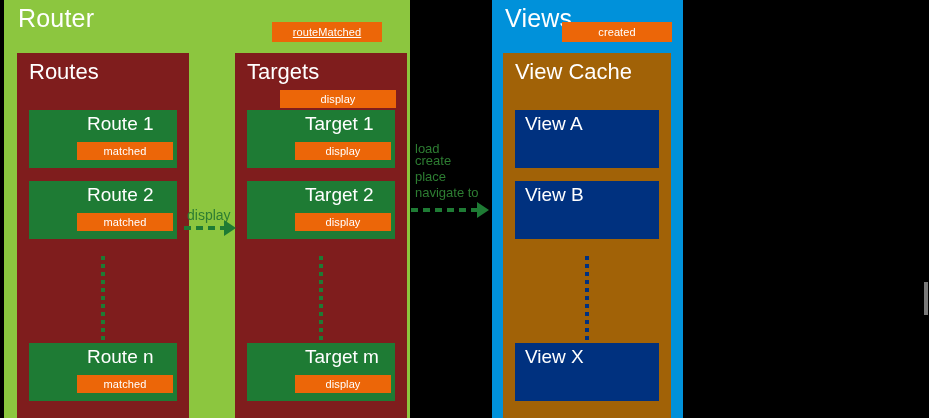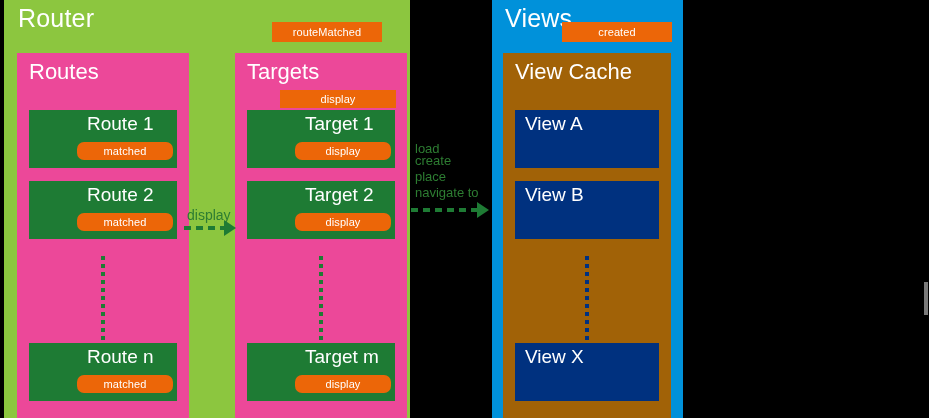--- a/index.html
+++ b/index.html
@@ -33,26 +33,26 @@
   .badge {
     position: absolute; box-sizing: border-box;
     background: #EC6608;
     color: #ffffff;
     font-size: 11px;
     display: flex; align-items: center; justify-content: center;
     white-space: nowrap;
     letter-spacing: .1px;
   }
 
-  #router-badge { left: 268px; top: 22px; width: 110px; height: 20px; }
+  #router-badge { left: 268px; top: 22px; width: 110px; height: 20px; text-decoration: underline; }
 
   
   .group {
     position: absolute; box-sizing: border-box;
-    background: #ec4899;
+    background: #7f1d1d;
   }
   #routes-panel  { left: 13px;  top: 53px; width: 172px; height: 365px; }
   #targets-panel { left: 231px; top: 53px; width: 172px; height: 365px; }
 
   .group-title {
     position: absolute; left: 12px; top: 6px;
     font-size: 22px; color: #ffffff; white-space: nowrap;
   }
   #targets-badge { left: 45px; top: 37px; width: 116px; height: 18px; }
 
@@ -60,21 +60,21 @@
   .card {
     position: absolute; box-sizing: border-box;
     background: #1E7B34;
     width: 148px; height: 58px;
     left: 12px;
   }
   .card-title {
     position: absolute; left: 10px; top: 3px;
     font-size: 19px; color: #ffffff; white-space: nowrap; margin-left: 48px;
   }
-  .card .badge { left: 48px; top: 32px; width: 96px; height: 18px; border-radius: 7px; }
+  .card .badge { left: 48px; top: 32px; width: 96px; height: 18px; }
 
   
   .dots {
     position: absolute;
     width: 4px;
     background-image: linear-gradient(to bottom, #1E7B34 0 4px, rgba(0,0,0,0) 4px 8px);
     background-size: 4px 8px;
   }
 
   

